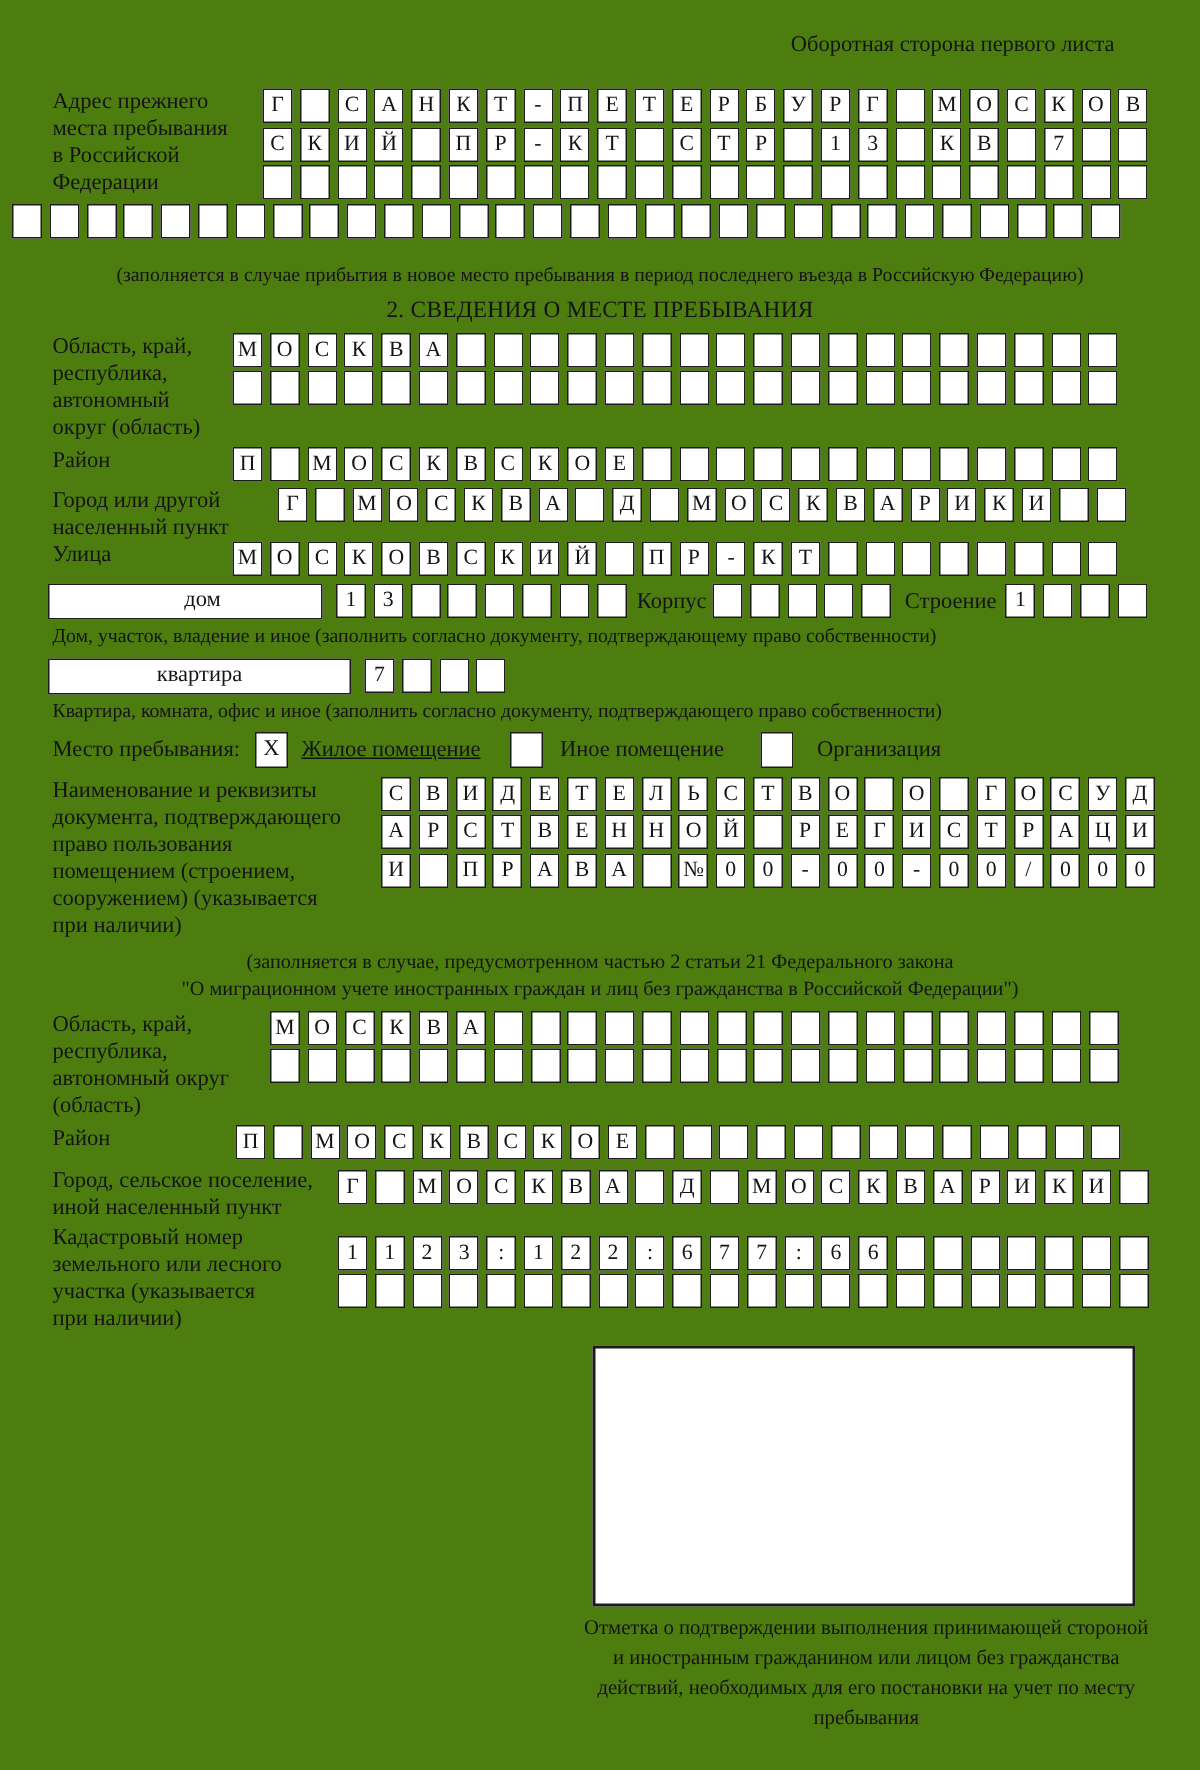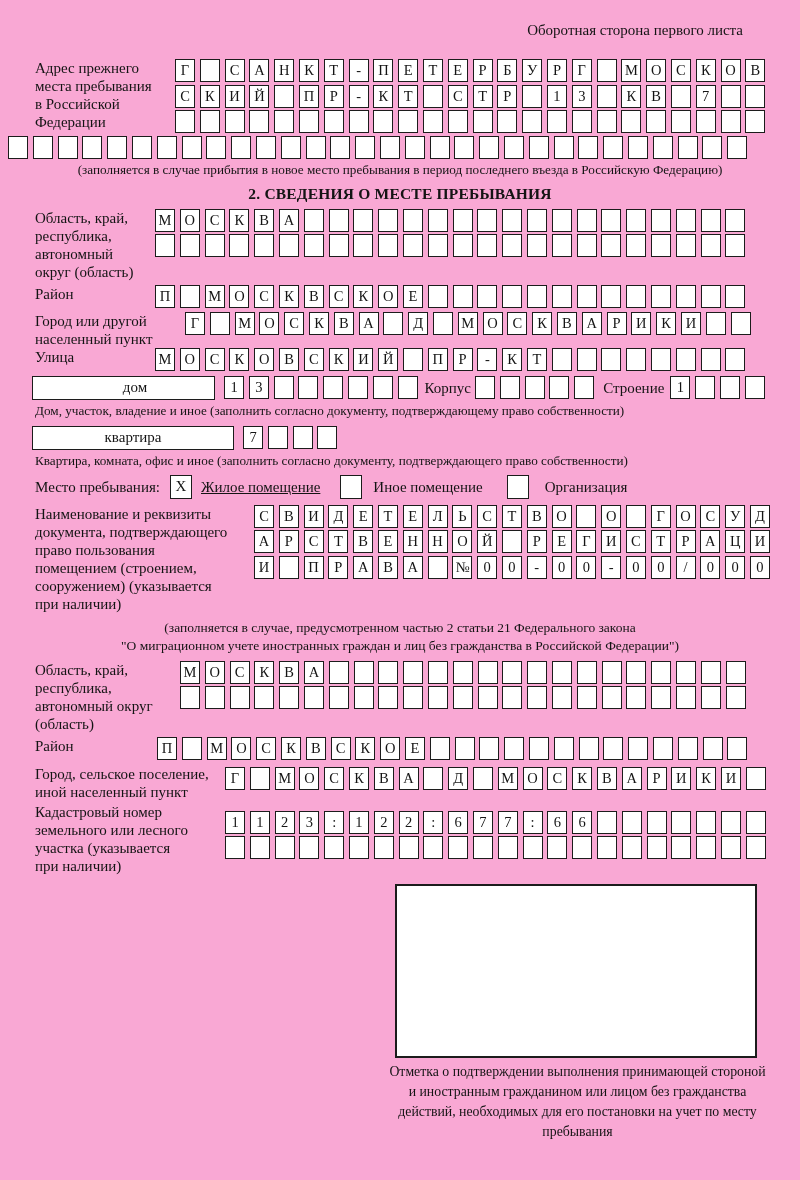--- a/index.html
+++ b/index.html
@@ -1,32 +1,32 @@
 <!DOCTYPE html>
 <html><head>
 <meta charset="utf-8">
 <style>
   html,body{margin:0;padding:0;background:#fff;}
   .page{
-    width:800px;height:1180px;background:#f9a8d4;color:#141414;
+    width:800px;height:1180px;background:#4d7c0f;color:#141414;
     font-family:"Liberation Serif","DejaVu Serif",serif;
     position:relative;overflow:hidden;
   }
   .hdr-note{padding-top:22px;padding-right:57px;text-align:right;font-size:15px;}
   .lbl{font-size:15px;line-height:18px;white-space:pre-line;}
   .frow{display:flex;align-items:flex-start;}
   .rows .boxes{margin-bottom:2.5px;}
   .boxes{display:flex;gap:4.8px;}
   .cbox{
     flex:none;width:18px;height:21px;border:1.6px solid #1c1c1c;
     display:inline-flex;align-items:center;justify-content:center;
     font-size:14.5px;line-height:1;background:#fff;
   }
-  .note{font-size:13.2px;text-align:center;margin-top:3px;}
-  .h2{font-weight:bold;font-size:15.5px;text-align:center;margin-top:7px;letter-spacing:.2px;}
+  .note{font-size:13.2px;text-align:center;margin-top:16px;}
+  .h2{font-weight:normal;font-size:15.5px;text-align:center;margin-top:7px;letter-spacing:.2px;}
   .ml{margin-left:35px;}
   .wide-box{
     flex:none;height:22px;border:1.8px solid #1c1c1c;background:#fff;
     display:flex;align-items:center;justify-content:center;font-size:15px;
   }
   .inline-lbl{font-size:15px;line-height:24px;white-space:nowrap;}
   .cap{font-size:13.2px;margin-left:35px;margin-top:3px;}
   .stay-row{display:flex;align-items:center;margin-left:35px;margin-top:6px;}
   .opt-box{
     flex:none;width:20px;height:22px;border:1.6px solid #1c1c1c;background:#fff;

